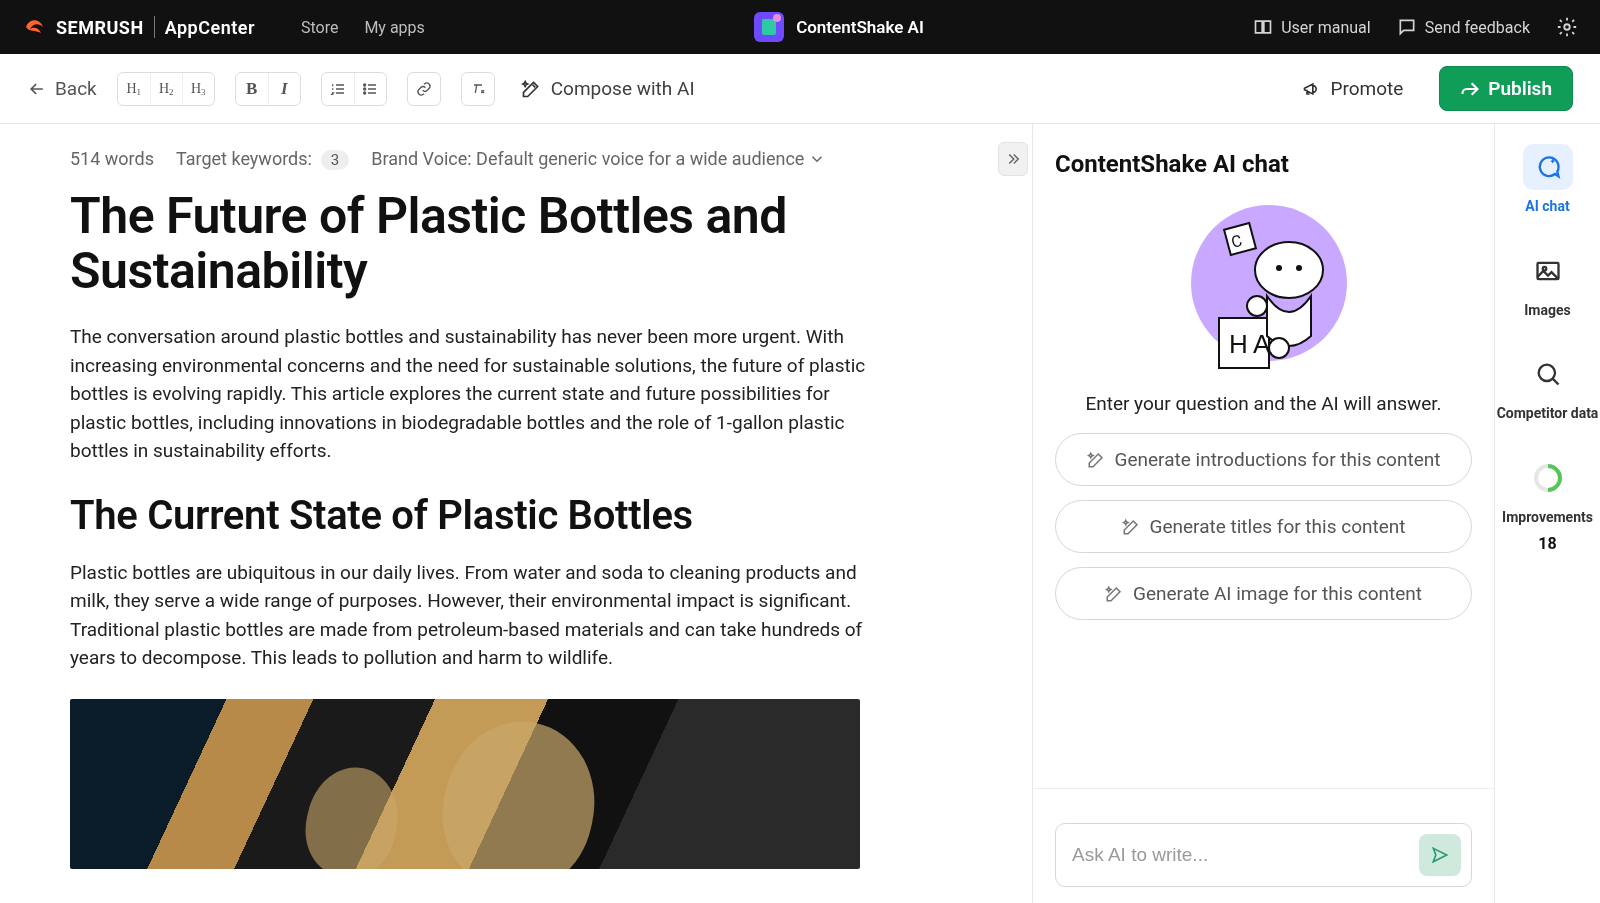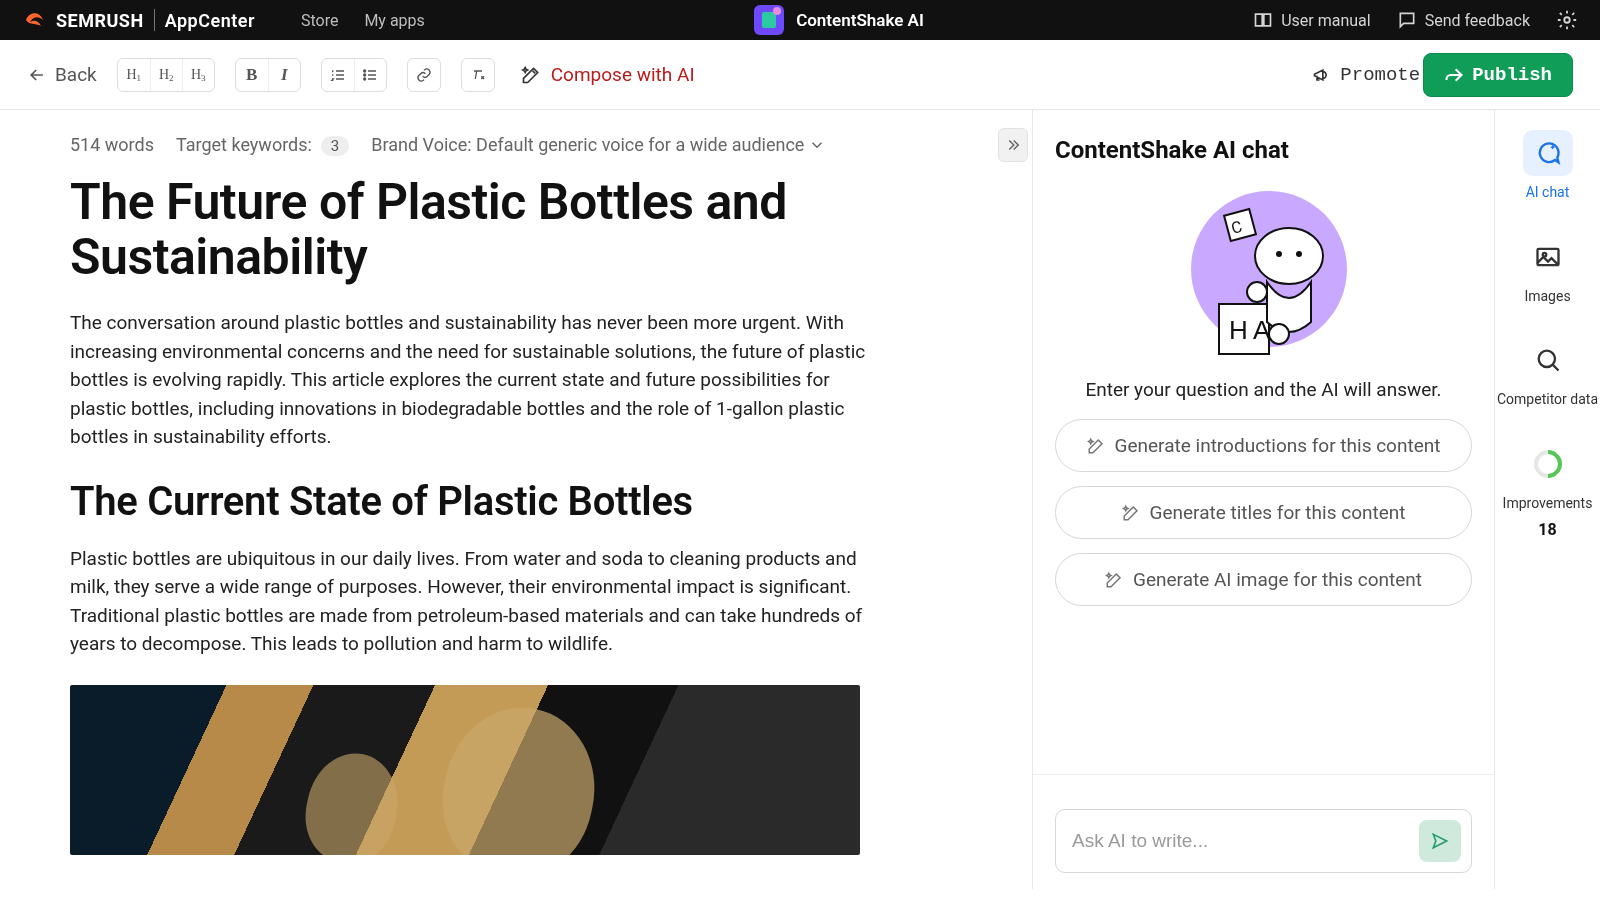--- a/index.html
+++ b/index.html
@@ -1,18 +1,18 @@
 <!DOCTYPE html>
 <html><head>
 <meta charset="utf-8">
 <style>
   * { box-sizing: border-box; margin: 0; padding: 0; }
   body { font-family: -apple-system, BlinkMacSystemFont, "Segoe UI", Roboto, Helvetica, Arial, sans-serif; color:#111; background:#fff; width:1600px; height:903px; overflow:hidden;}
   
-  .topbar { background:#111; color:#fff; height:40px; display:flex; align-items:center; padding:0 22px; justify-content:space-between;}
+  .topbar { background:#111; color:#fff; height:54px; display:flex; align-items:center; padding:0 22px; justify-content:space-between;}
   .topbar-left { display:flex; align-items:center; gap:26px;}
   .brand { display:flex; align-items:center; gap:10px; font-weight:bold; letter-spacing:0.5px; font-size:18px;}
   .brand-swoosh { width:24px; height:24px; }
   .brand-divider { width:1px; height:22px; background:#777;}
   .brand-sub { font-weight:600; font-size:18px; }
   .topnav { display:flex; gap:26px; margin-left:20px;}
   .topnav a { color:#bdbdbd; text-decoration:none; font-size:16px; cursor:pointer;}
   .topbar-center { display:flex; align-items:center; gap:12px;}
   .app-icon { width:30px; height:30px; border-radius:6px; background:#6d4aff; display:flex; align-items:center; justify-content:center; position:relative;}
   .app-icon::before { content:""; width:14px; height:16px; background:#2cc9a3; border-radius:2px; display:block;}
@@ -23,22 +23,22 @@
   .topbar-right svg { stroke:#d4d4d4;}
   
   .subbar { height:70px; border-bottom:1px solid #e5e5e5; display:flex; align-items:center; padding:0 27px; justify-content:space-between;}
   .subbar-left { display:flex; align-items:center; gap:20px;}
   .back { display:flex; align-items:center; gap:8px; color:#555; font-size:19px; cursor:pointer;}
   .tb-group { display:flex; border:1px solid #ddd; border-radius:6px; overflow:hidden;}
   .tb-btn { width:32px; height:32px; display:flex; align-items:center; justify-content:center; cursor:pointer; color:#555; font-size:14px; font-weight:bold;}
   .tb-btn + .tb-btn { border-left:1px solid #eee;}
   .tb-btn.hlabel { font-family: Georgia, serif; font-weight:normal;}
   .tb-btn.hlabel sub { font-size:9px; position:relative; top:3px;}
-  .compose { display:flex; align-items:center; gap:10px; color:#b91c1c; font-size:19px; cursor:pointer; margin-left:6px;}
-  .subbar-right { display:flex; align-items:center; gap:3px;font-family:Liberation Mono, monospace;}
+  .compose { display:flex; align-items:center; gap:10px; color:#404040; font-size:19px; cursor:pointer; margin-left:6px;}
+  .subbar-right { display:flex; align-items:center; gap:36px;}
   .promote { display:flex; align-items:center; gap:8px; color:#333; font-size:19px; cursor:pointer;}
   .publish { display:flex; align-items:center; gap:8px; background:#0f9d58; border:1px solid #0b8a4c; color:#fff; font-size:19px; font-weight:600; padding:10px 20px; border-radius:8px; cursor:pointer;}
   
   .main { display:flex; height:calc(903px - 54px - 70px);}
   .editor-col { flex:1; overflow:auto; padding:24px 40px 24px 70px; border-right:1px solid #e8e8e8;}
   .meta-row { display:flex; align-items:center; gap:22px; color:#666; font-size:18px; margin-bottom:20px; position:relative;}
   .count-badge{ background:#eee; border-radius:10px; padding:1px 10px; font-size:15px; color:#555;}
   .meta-chevron { margin-left:4px;}
   .collapse-handle { position:absolute; right:-36px; background:#f1f1f1; border:1px solid #e2e2e2; border-radius:6px; width:30px; height:34px; display:flex; align-items:center; justify-content:center; cursor:pointer;}
   h1.article-title { font-size:50px; font-weight:650; line-height:1.1; letter-spacing:-0.5px; margin-bottom:24px; max-width:790px;}
@@ -58,21 +58,21 @@
   .chat-spacer { flex:1;}
   .chat-input-row { border:1px solid #d7d7d7; border-radius:10px; display:flex; align-items:center; padding:10px 10px 10px 16px; margin-top:20px;justify-content:center;}
   .chat-input { flex:1; border:none; outline:none; font-size:19px; color:#333;}
   .chat-input::placeholder{ color:#9a9a9a;}
   .send-btn { width:42px; height:42px; border-radius:8px; background:#cfeadd; display:flex; align-items:center; justify-content:center; cursor:pointer;}
   
   .rail { width:105px; display:flex; flex-direction:column; align-items:center; padding-top:20px; gap:32px;}
   .rail-item { display:flex; flex-direction:column; align-items:center; gap:8px; cursor:pointer; width:100%;}
   .rail-icon-box { width:50px; height:46px; border-radius:10px; display:flex; align-items:center; justify-content:center;}
   .rail-icon-box.active { background:#e7f0ff;}
-  .rail-label { font-size:14px; color:#333; text-align:center; line-height:1.25;}
+  .rail-label { font-size:14px; color:#333; text-align:center; line-height:1.25;font-weight:bold;}
   .rail-label.active { color:#1a73e8;}
   .improve-ring { width:28px; height:28px; border-radius:50%; border:4px solid #e6e6e6; border-top-color:#55c757; border-right-color:#55c757; transform:rotate(45deg);}
   .rail-count{ font-weight:700; font-size:16px;}
   
   svg { display:block;}
 </style>
 </head>
 <body>
 
 <div class="topbar">

